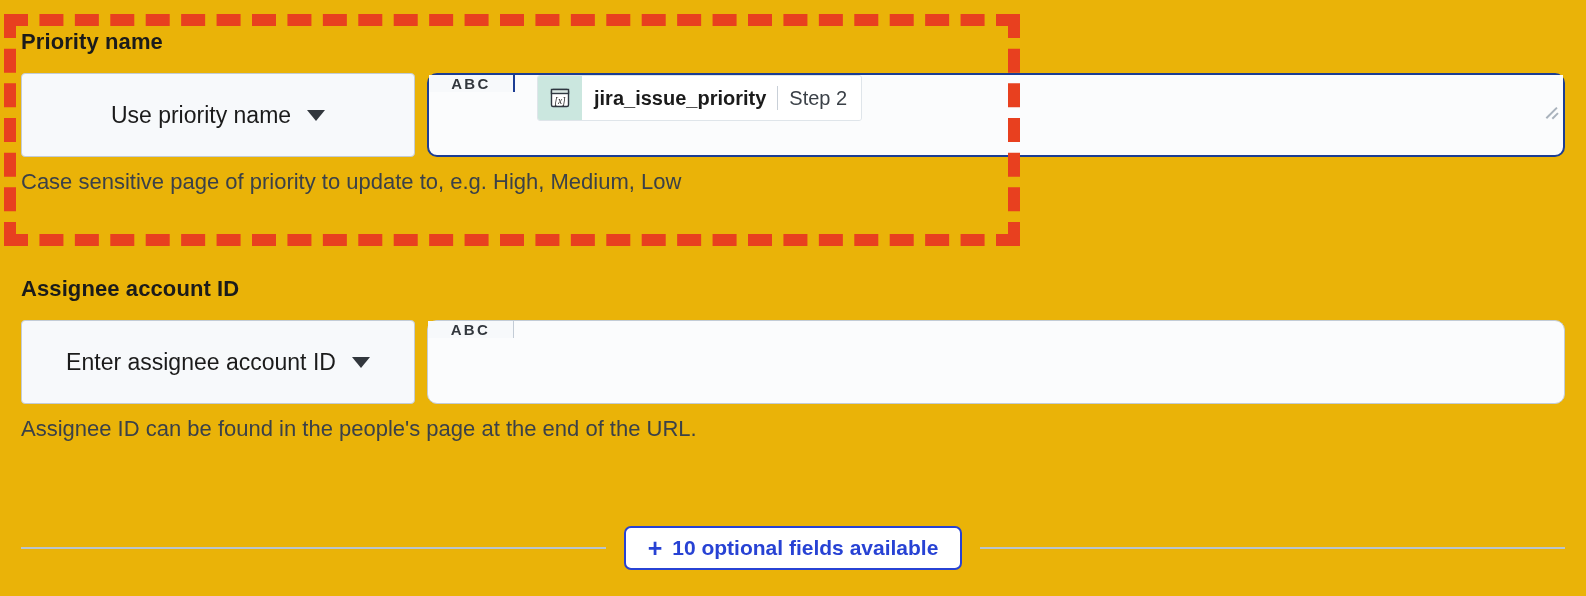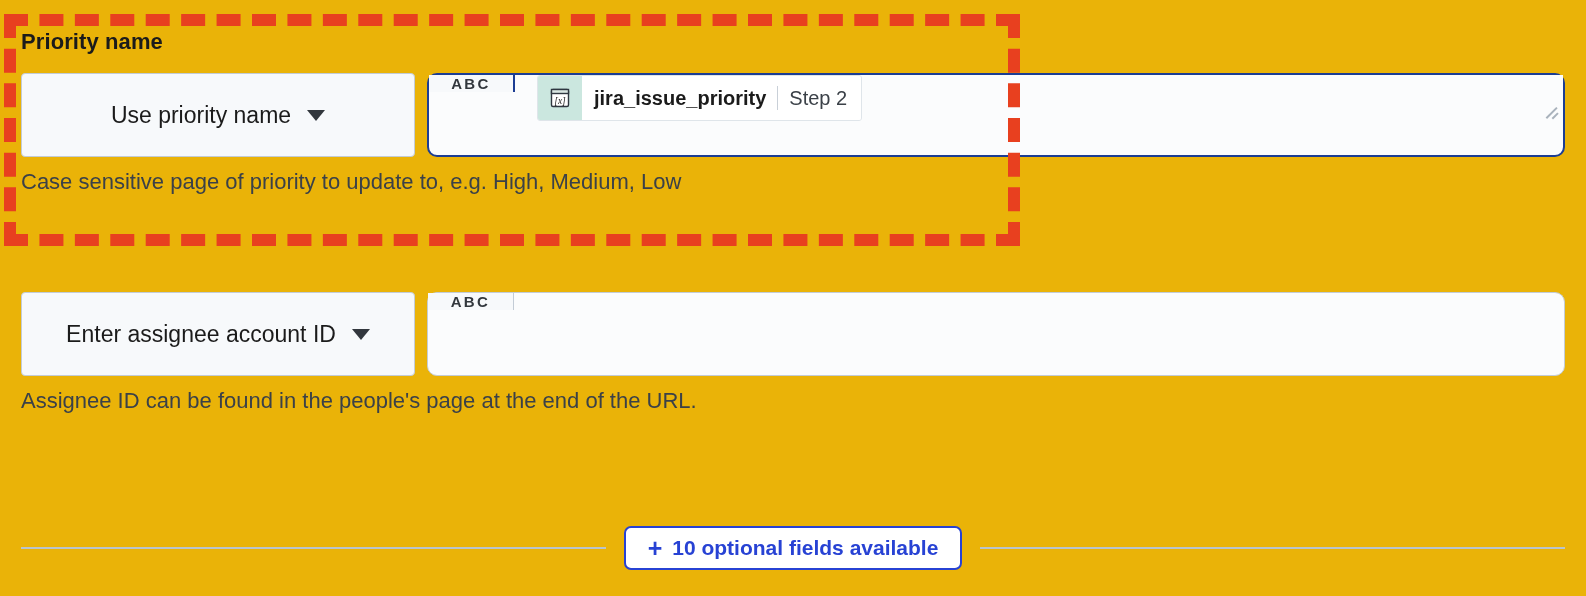--- a/index.html
+++ b/index.html
@@ -273,20 +273,21 @@
           </div>
         </div>
       </div>
     </div>
 
     <div class="field-help">Case sensitive page of priority to update to, e.g. High, Medium, Low</div>
   </div>
 
   <div class="field-group" id="group-assignee">
 
+    <div class="field-label">Assignee account ID</div>
 
     <div class="field-row">
 
       <div class="select-box">
         <span class="select-label">Enter assignee account ID</span>
         <span class="caret"></span>
       </div>
 
       <div class="value-control unfocused">
 

